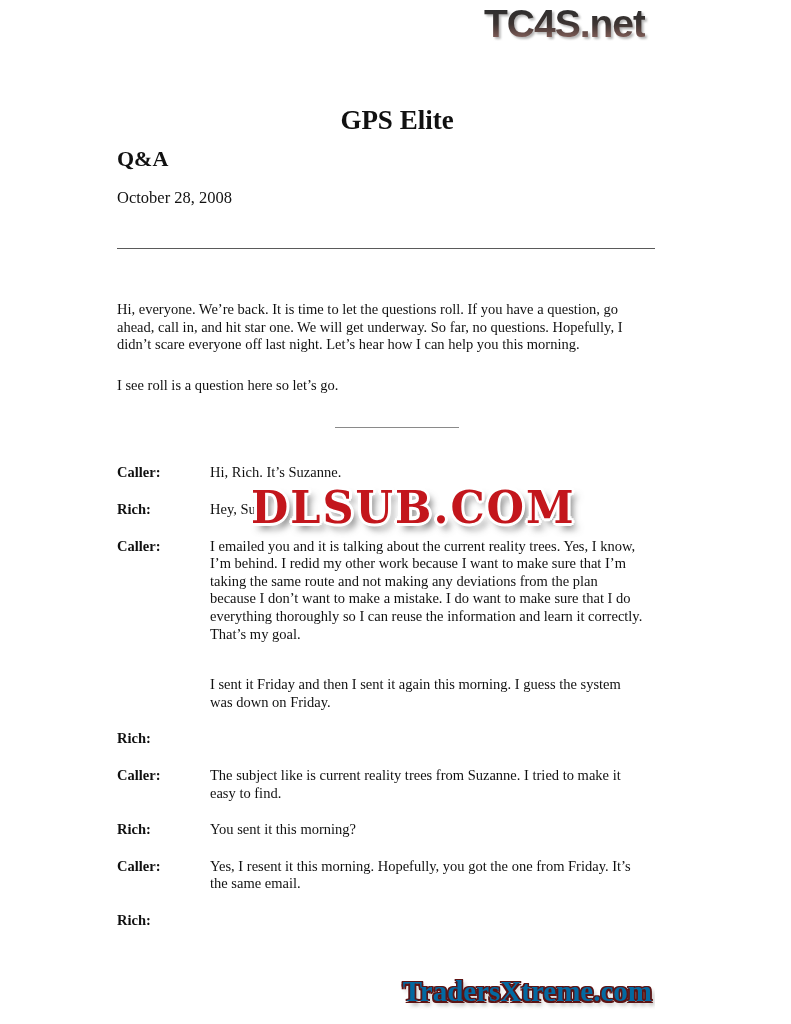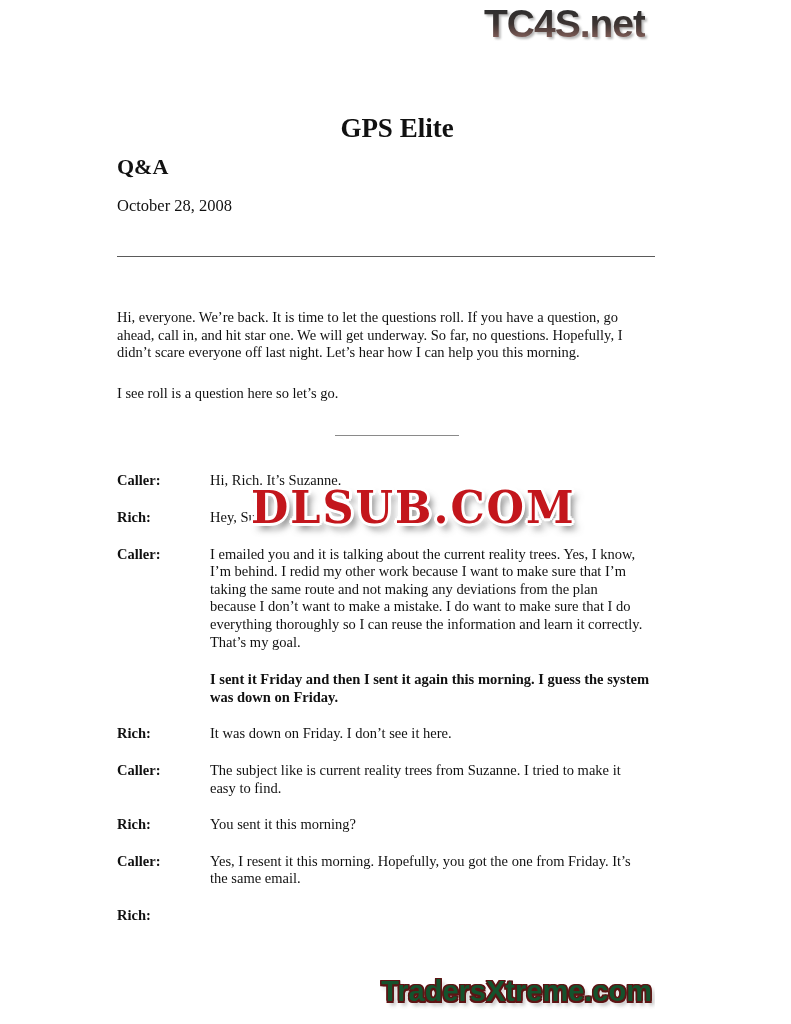--- a/index.html
+++ b/index.html
@@ -27,21 +27,21 @@
     -webkit-background-clip: text;
     background-clip: text;
     -webkit-text-fill-color: transparent;
     filter: drop-shadow(2px 2px 1px rgba(120,120,120,0.55));
   }
 
   
   .content {
     position: absolute;
     left: 117px;
-    top: 16px;
+    top: 8px;
     width: 560px;
   }
   .doc-title {
     padding-top: 96px;
     text-align: center;
     font-size: 27px;
     font-weight: bold;
     line-height: 32px;
   }
   .doc-subtitle {
@@ -89,21 +89,21 @@
   }
   .dialogue-row {
     display: grid;
     grid-template-columns: 93px 1fr;
     margin-bottom: 19px;
     font-size: 14.5px;
     line-height: 17.6px;
   }
   .speaker { font-weight: bold; }
   .utterance p { white-space: pre-line; }
-  .utterance p + p { margin-top: 20px; font-weight: bold; }
+  .utterance p + p { margin-top: 33px; }
 
   
   .dlsub-stamp {
     position: absolute;
     left: 251px;
     top: 481px;
     font-family: "DejaVu Serif", serif;
     font-weight: bold;
     font-size: 43px;
     line-height: 52px;
@@ -115,25 +115,25 @@
       -3px 0 0 #ffffff, 3px 0 0 #ffffff, 0 3px 0 #ffffff, 0 -3px 0 #ffffff,
       5px 6px 7px rgba(100,100,100,0.8);
     transform: scaleY(1.04);
   }
 
   
   .tradersxtreme-logo {
     position: absolute;
     top: 975px;
     right: 3px;
-    font-family: Liberation Sans, sans-serif;
+    font-family: Liberation Serif, serif;
     font-weight: bold;
     font-size: 29px;
     letter-spacing: 0px;
-    color: #14532d;
+    color: #0369a1;
     text-shadow:
       -1.5px 0 0 #5d1414, 1.5px 0 0 #5d1414, 0 -1.5px 0 #5d1414, 0 1.5px 0 #5d1414,
       -1.5px -1.5px 0 #5d1414, 1.5px 1.5px 0 #5d1414, -1.5px 1.5px 0 #5d1414, 1.5px -1.5px 0 #5d1414,
       0 0 4px #ffffff, 0 0 6px #ffffff,
       3px 4px 4px rgba(150,150,150,0.9);
   }
 </style>
 </head>
 <body>
 
@@ -184,23 +184,20 @@
 because I don’t want to make a mistake. I do want to make sure that I do
 everything thoroughly so I can reuse the information and learn it correctly.
 That’s my goal.</p>
             <p>I sent it Friday and then I sent it again this morning. I guess the system
 was down on Friday.</p>
           </div>
   </div>
 
   <div class="dialogue-row">
     <div class="speaker">Rich:</div>
-    <div class="utterance">
-            <p>It was down on Friday. I don’t see it here.</p>
-          </div>
   </div>
 
   <div class="dialogue-row">
     <div class="speaker">Caller:</div>
     <div class="utterance">
             <p>The subject like is current reality trees from Suzanne. I tried to make it
 easy to find.</p>
           </div>
   </div>
 

